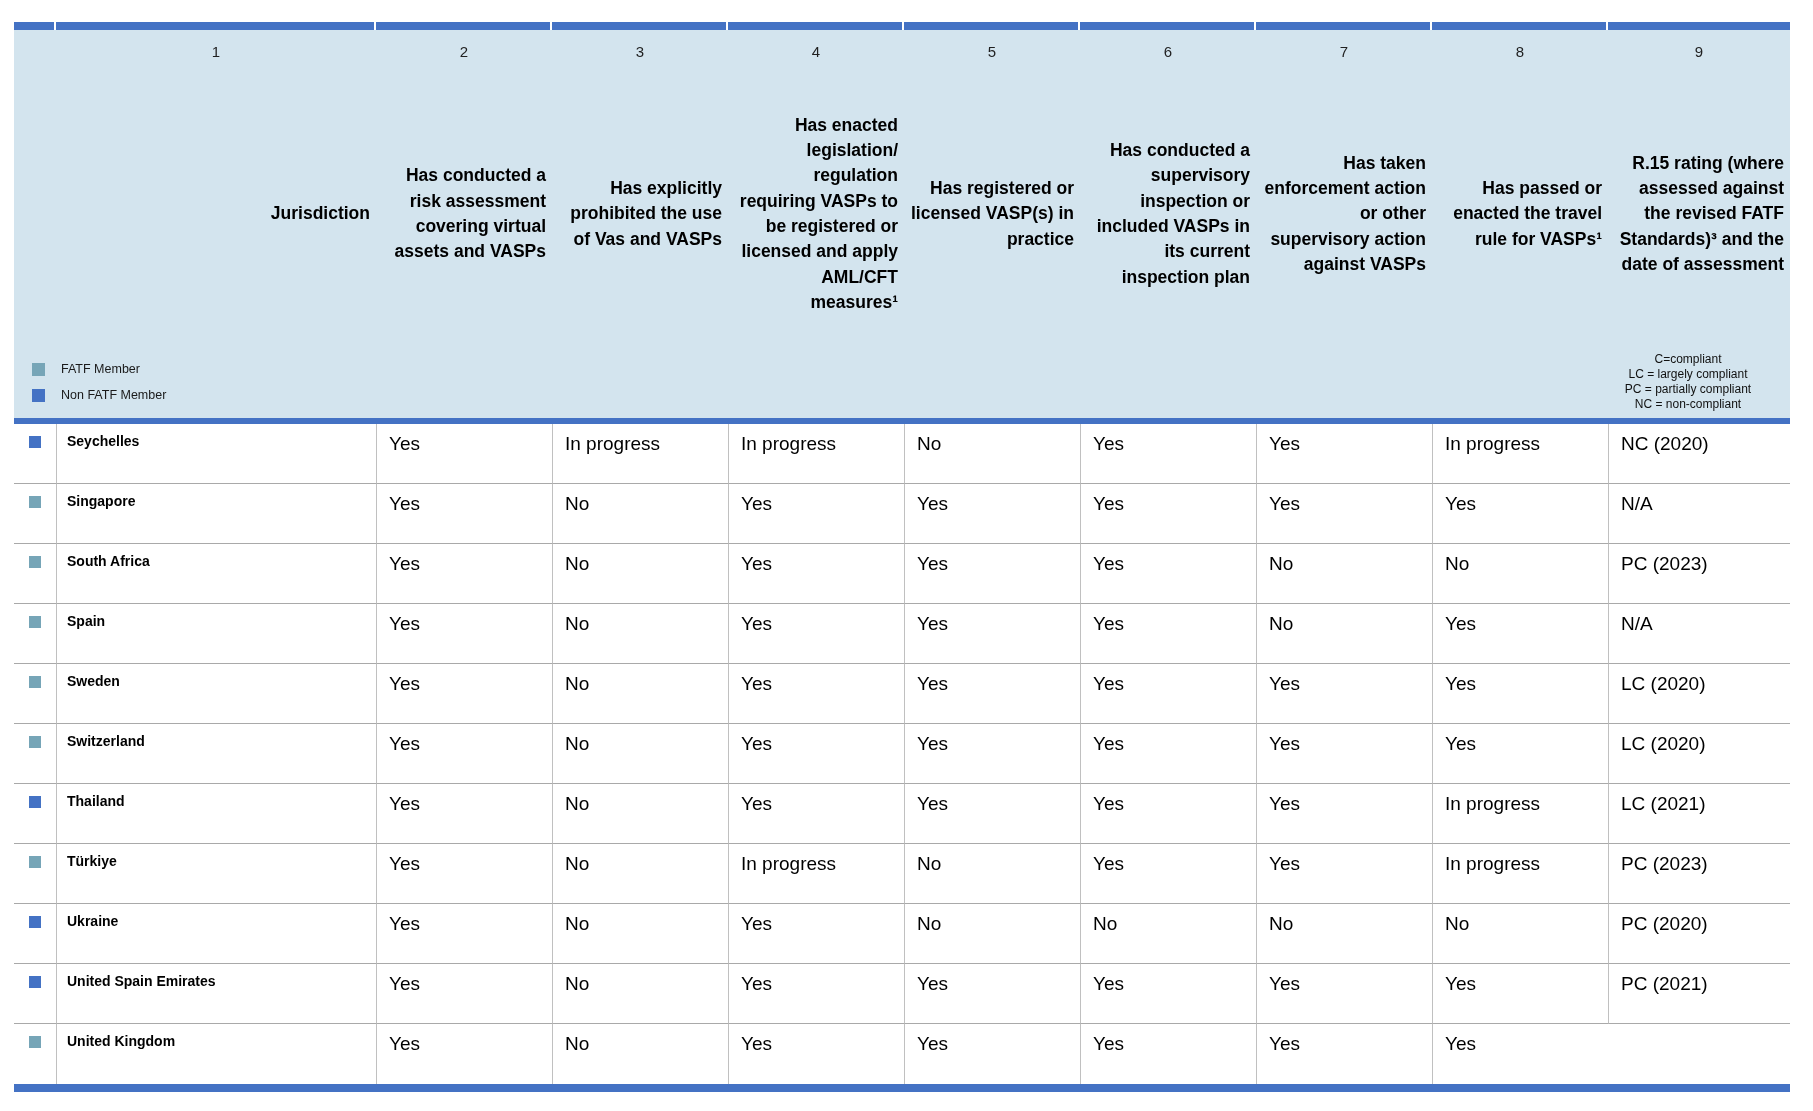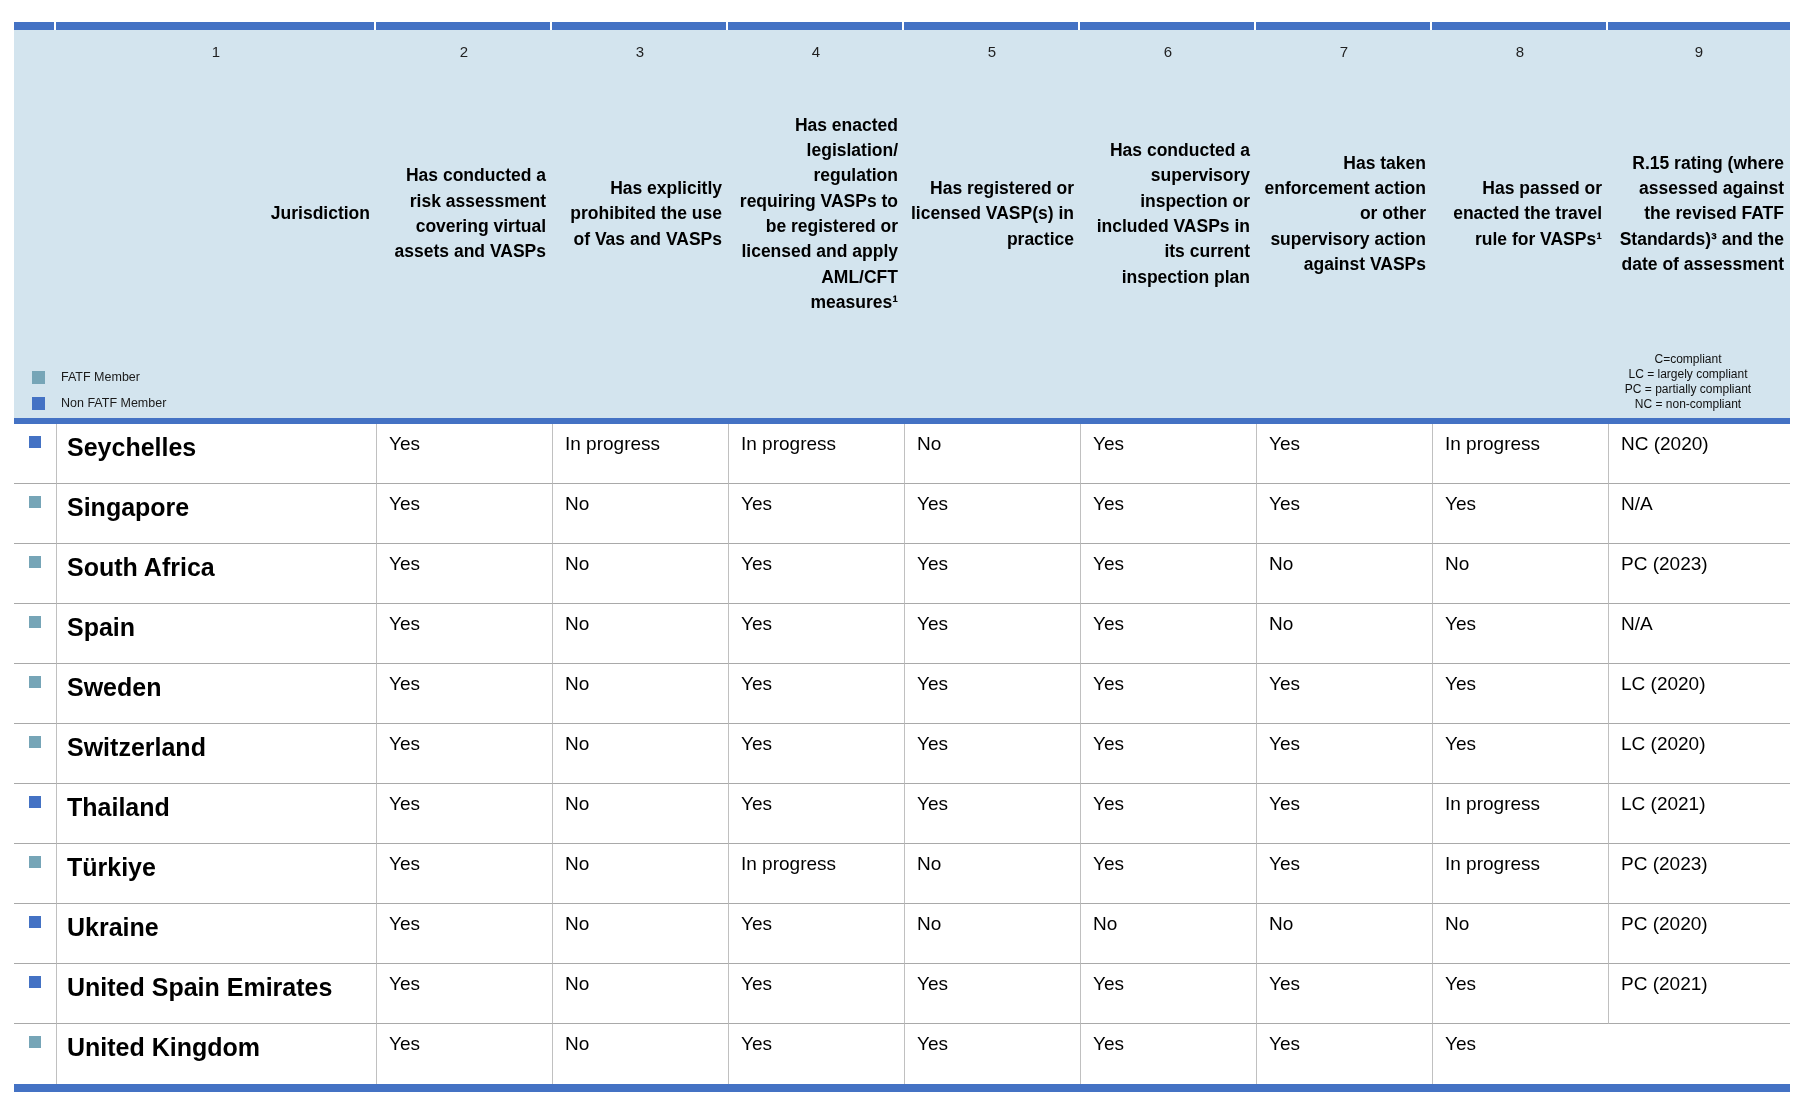--- a/index.html
+++ b/index.html
@@ -15,39 +15,39 @@
   .top-bar .seg:last-child{margin-right:0;}
   
   .header{position:relative;background:#d3e4ee;height:388px;}
   .num-row{height:34px;align-items:center;}
   .num-row .num{font-size:15px;color:#1f1f1f;text-align:center;padding-top:8px;}
   .label-row{height:300px;align-items:center;}
   .label-row .hlabel{
     font-weight:bold;font-size:17.5px;line-height:1.45;text-align:right;
     padding:0 6px;box-sizing:border-box;
   }
-  .fatf-legend{position:absolute;left:18px;bottom:8px;}
+  .fatf-legend{position:absolute;left:18px;bottom:16px;}
   .legend-item{display:flex;align-items:center;margin-top:12px;}
   .legend-swatch{width:13px;height:13px;margin-right:16px;flex:0 0 auto;}
   .legend-label{font-size:12.5px;color:#1a1a1a;}
   .rating-legend{
     position:absolute;right:11px;bottom:6px;width:182px;text-align:center;
     font-size:12px;line-height:15px;color:#111;
   }
   .header-underline{height:6px;background:#4472c4;}
   
   .row{height:60px;background:#fff;}
   .row > div{border-bottom:1px solid #a9a9a9;box-sizing:border-box;}
   .row.last > div{border-bottom:none;}
   .row > div + div{border-left:1px solid #c0c0c0;}
   .marker-cell{display:flex;justify-content:center;}
   .marker{width:12px;height:12px;margin-top:12px;}
   .marker.fatf{background:#76a5b7;}
   .marker.non-fatf{background:#4472c4;}
-  .jname{font-weight:bold;font-size:25px;padding:9px 4px 0 10px;}
+  .jname{font-weight:bold;font-size:14px;padding:9px 4px 0 10px;}
   .vcell{font-size:19px;padding:9px 4px 0 12px;}
   .bottom-bar{height:8px;background:#4472c4;}
 </style>
 </head>
 <body>
 
 <div class="table-wrap">
 
   <div class="grid top-bar">
     <div class="seg"></div>

